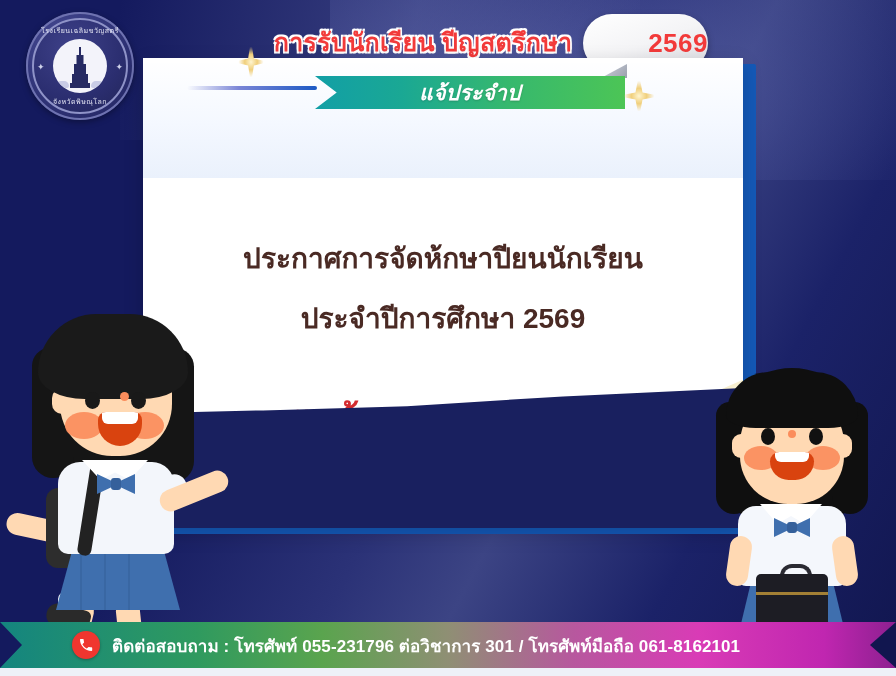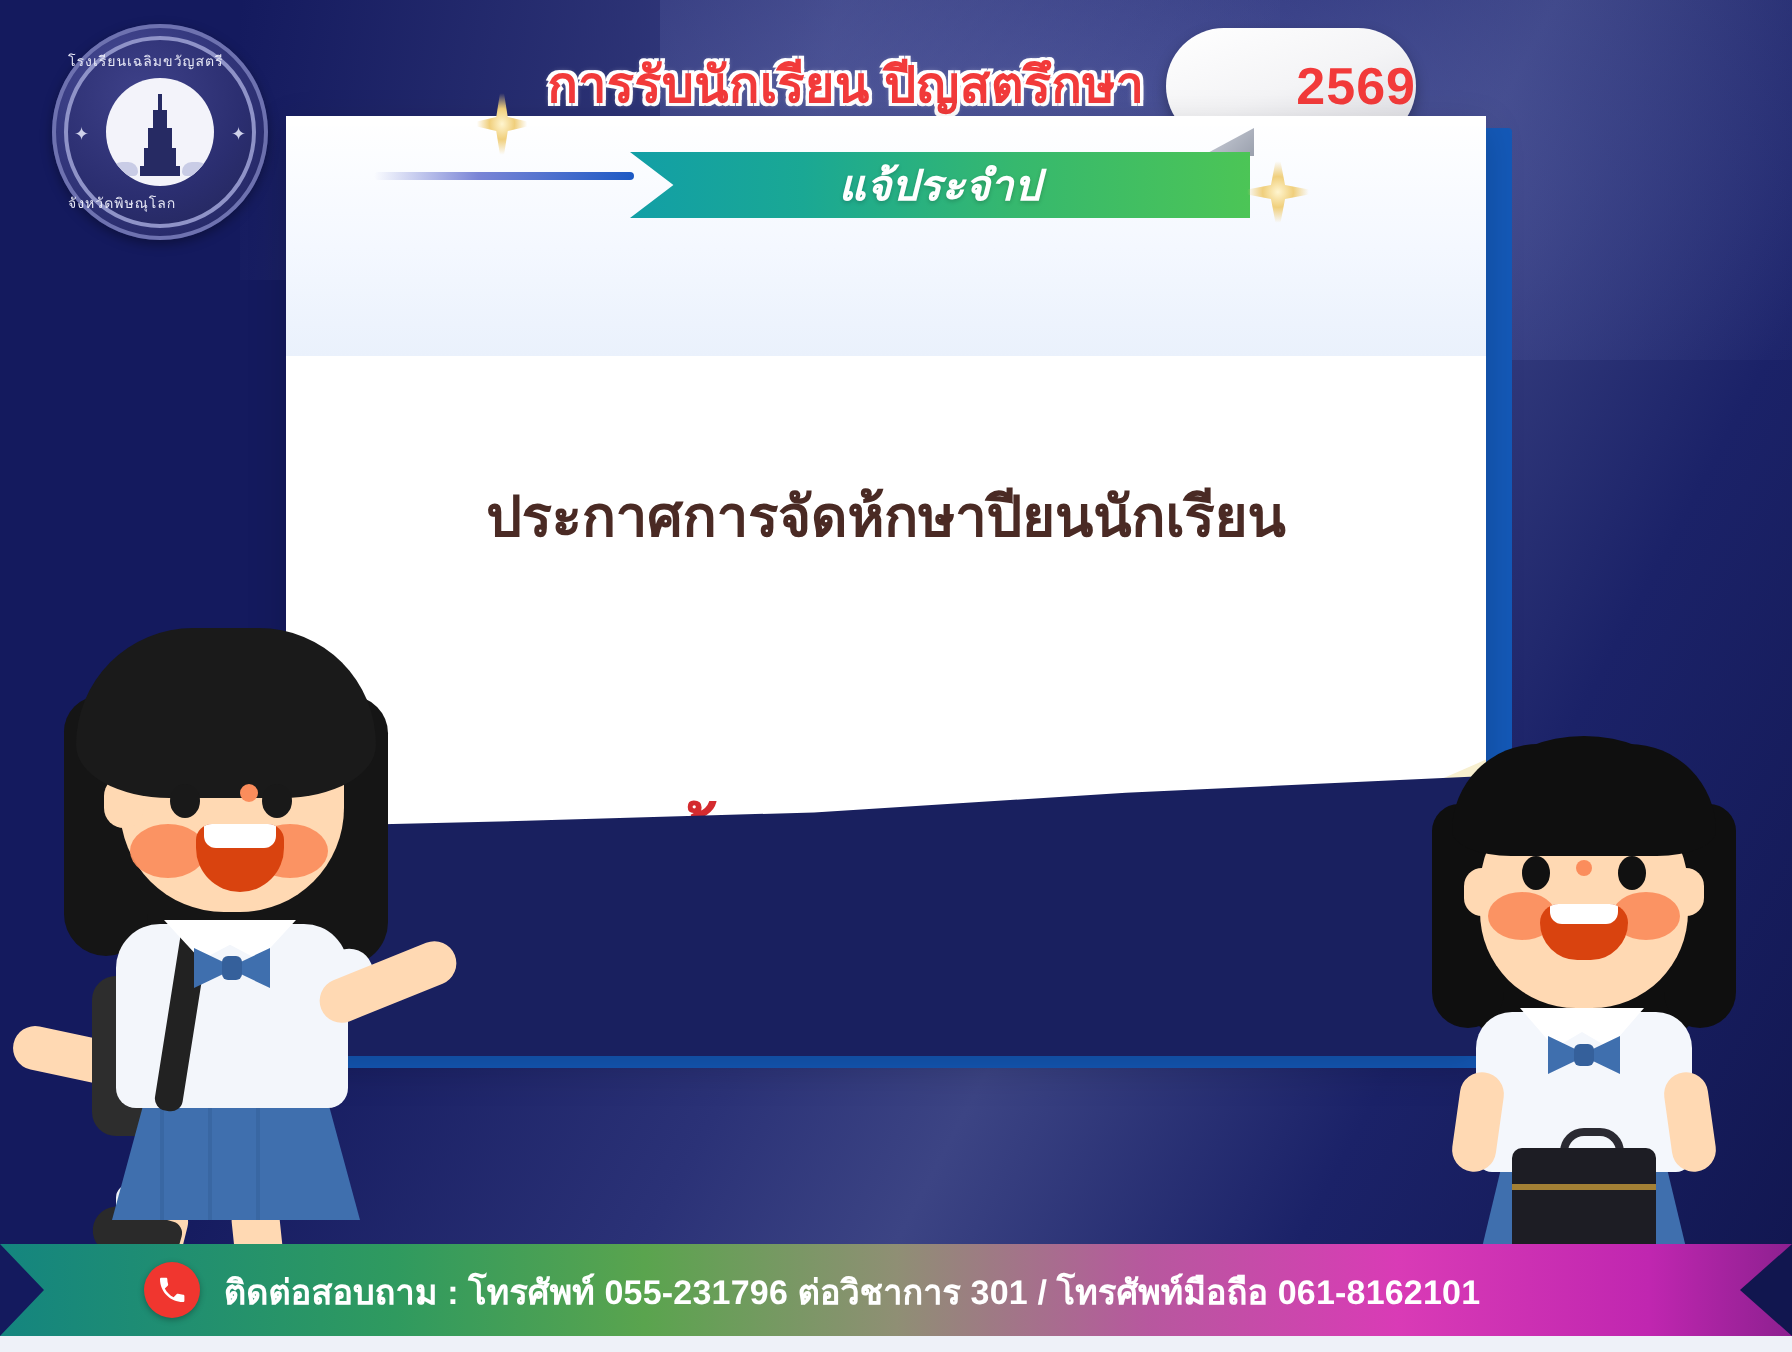--- a/index.html
+++ b/index.html
@@ -32,21 +32,21 @@
     display:flex;align-items:center;justify-content:center;
   }
   .logo-ring{
     width:92px;height:92px;border-radius:50%;
     border:2px solid #8f93c8;
     display:flex;align-items:center;justify-content:center;
     background:radial-gradient(circle at 40% 30%, #3e4189 0%, #2b2e70 60%, #222558 100%);
     position:relative;
   }
   .logo-arc-top,.logo-arc-bot{
-    position:absolute;left:0;right:0;text-align:left;color:#e7e8f6;
+    position:absolute;left:0;right:0;text-align:center;color:#e7e8f6;
     font-size:7px;letter-spacing:.5px;font-family:"DejaVu Sans",sans-serif;
   }
   .logo-arc-top{top:5px;}
   .logo-arc-bot{bottom:5px;}
   .logo-core{
     width:54px;height:54px;border-radius:50%;background:#f3f3fa;
     display:flex;align-items:flex-end;justify-content:center;position:relative;overflow:hidden;
   }
   .stupa{position:relative;width:20px;height:40px;margin-bottom:5px;}
   .stupa .tier{position:absolute;left:50%;transform:translateX(-50%);background:#262a63;}
@@ -279,20 +279,21 @@
   <div class="bubble">
     <span class="bubble-txt">2569</span>
   </div>
 
   <div class="blue-accent"></div>
   <div class="card">
     <div class="card-top-tint"></div>
     <div class="card-edge-top"></div>
 
     <div class="line l-h1">ประกาศการจัดห้กษาปียนนักเรียน</div>
+    <div class="line l-h2">ประจำปีการศึกษา 2569</div>
     <div class="line l-level">ระดับชั้นมัธยมศึกษาปีที่ 1</div>
 
     <div class="wave-cream"></div>
     <div class="wave-blue"></div>
     <div class="wave-navy"></div>
   </div>
 
   <div class="ribbon-line"></div>
   <div class="ribbon-fold"></div>
   <div class="ribbon">

